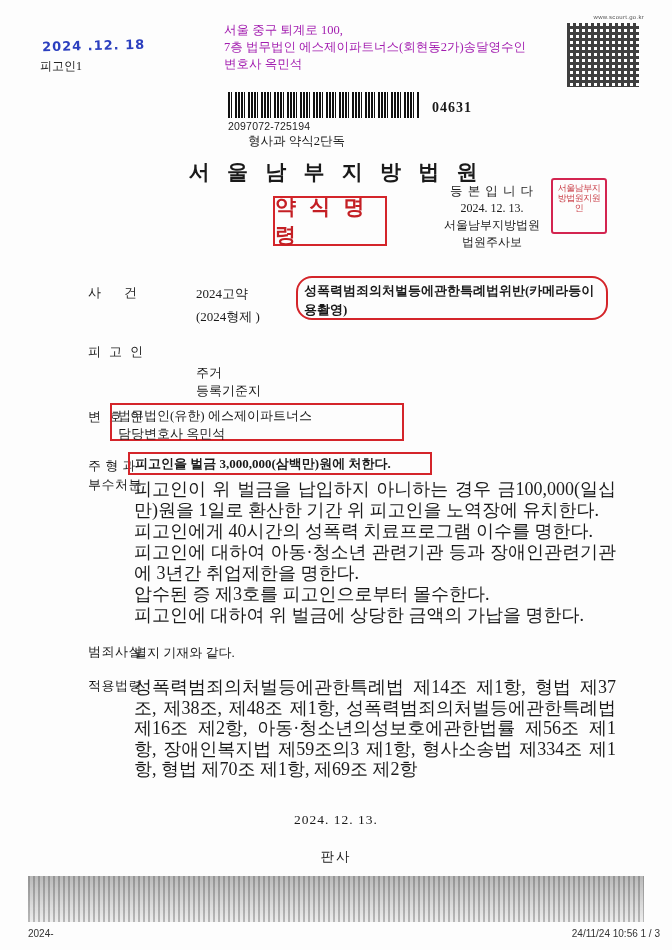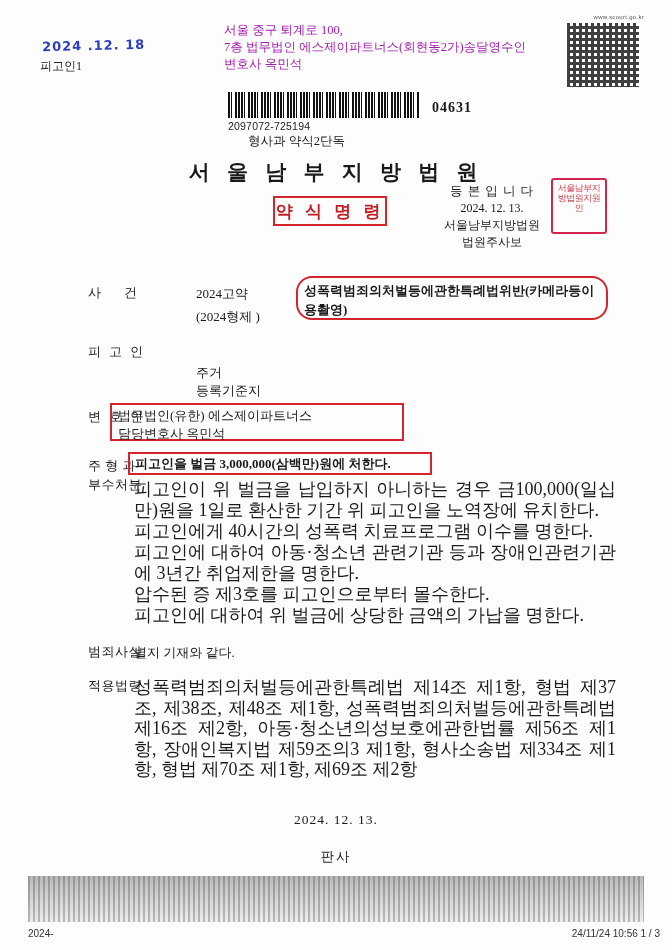--- a/index.html
+++ b/index.html
@@ -125,25 +125,25 @@
     font-size: 21px;
     font-weight: bold;
     letter-spacing: 6px;
   }
 
   
   .order-stamp {
     left: 273px;
     top: 196px;
     width: 114px;
-    height: 30px;
+    height: 50px;
     display: flex;
     align-items: center;
     justify-content: center;
-    font-size: 17px;
+    font-size: 21px;
     font-weight: bold;
     letter-spacing: 4px;
     color: #c41f24;
   }
 
   
   .cert {
     left: 438px;
     top: 183px;
     font-size: 12px;

